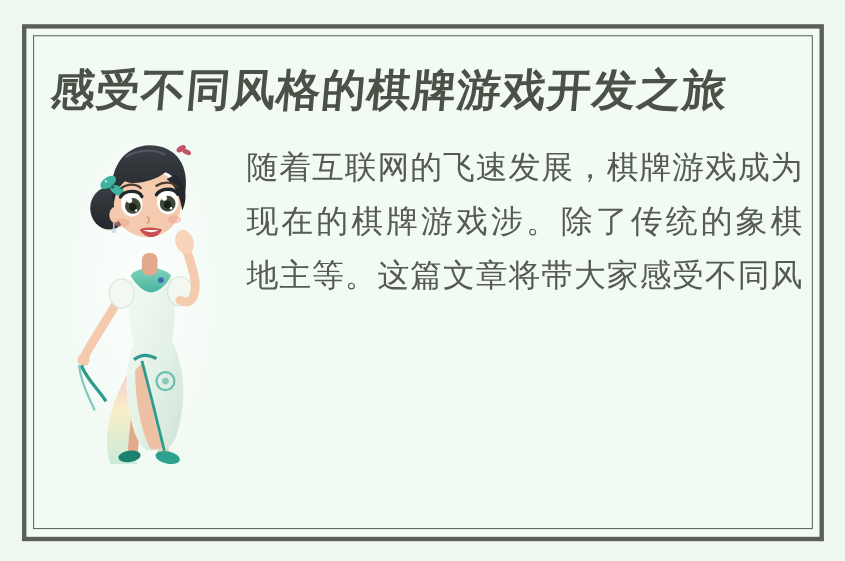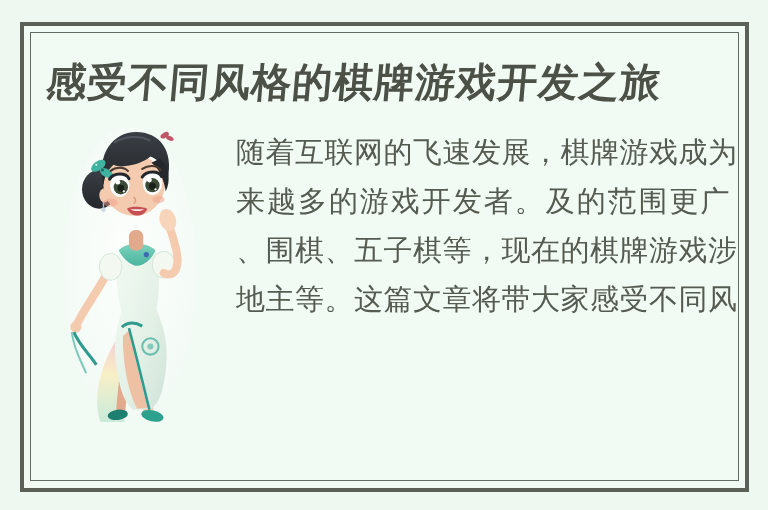--- a/index.html
+++ b/index.html
@@ -61,21 +61,20 @@
     color: #555b50;
     font-size: 29px;
   }
   .paragraph .line {
     height: 49px;
     line-height: 49px;
     text-align: justify;
     text-align-last: justify;
     white-space: nowrap;
     letter-spacing: 0.5px;
-    margin-left: 12px;
   }
 </style>
 </head>
 <body>
 
 <div class="page">
 
   <div class="frame-outer"></div>
   <div class="frame-inner"></div>
 
@@ -192,18 +191,17 @@
       <ellipse cx="48" cy="75" rx="7" ry="4" fill="#f0a08c" opacity="0.5"></ellipse>
       <ellipse cx="95" cy="72" rx="6" ry="3.6" fill="#f0a08c" opacity="0.5"></ellipse>
       <path d="M71 70 C73 72 73 74 71 75.5" fill="none" stroke="#d99b7e" stroke-width="1.5" stroke-linecap="round"></path>
       <path d="M64 81 C69 90 80 90 84 81 C77 78.5 68 78.5 64 81 Z" fill="#c64f52"></path>
       <path d="M67 81.5 C72 84 77 84 81 81.5 L67 81.5 Z" fill="#ffffff" opacity="0.9"></path>
     </svg>
   </div>
 
   <div class="paragraph">
     <div class="line">随着互联网的飞速发展，棋牌游戏成为</div>
-    <div class="line">来越多的游戏开发者。及的范围更广</div>
-    <div class="line">、围棋、五子棋等，现在的棋牌游戏涉</div>
+    <div class="line">现在的棋牌游戏涉。除了传统的象棋</div>
     <div class="line">地主等。这篇文章将带大家感受不同风</div>
   </div>
 
 </div>
 
 </body></html>

